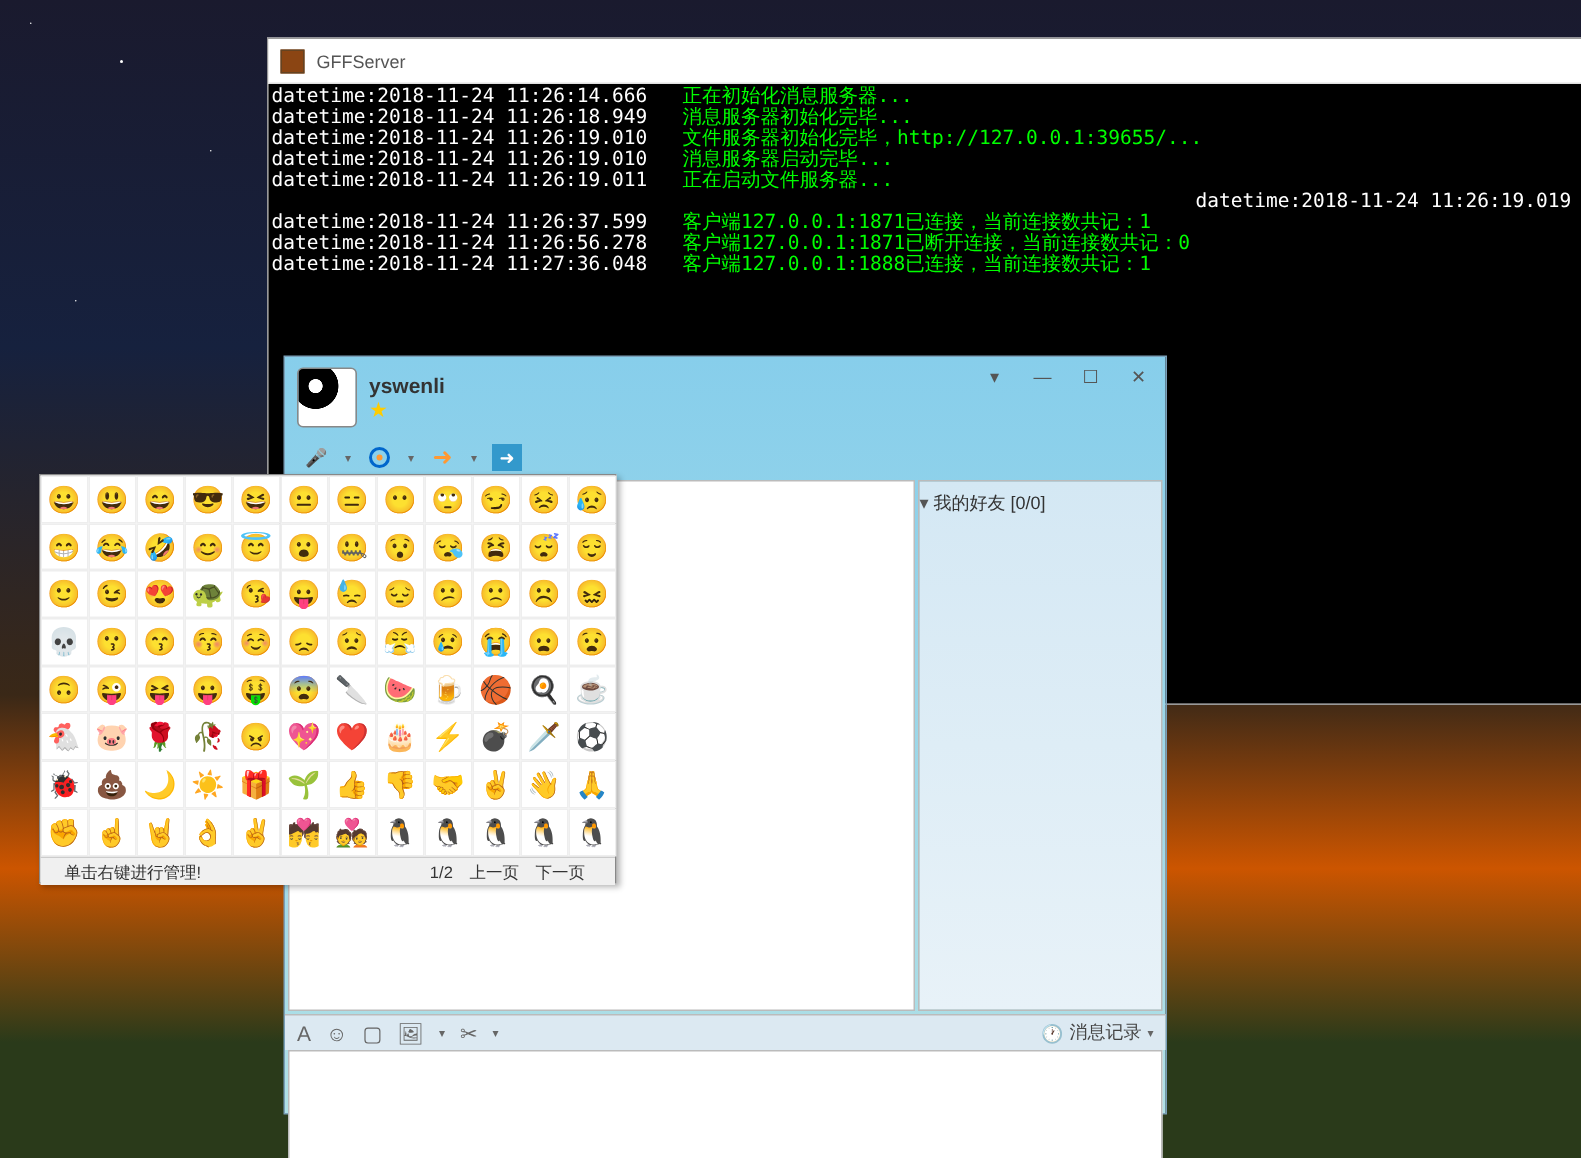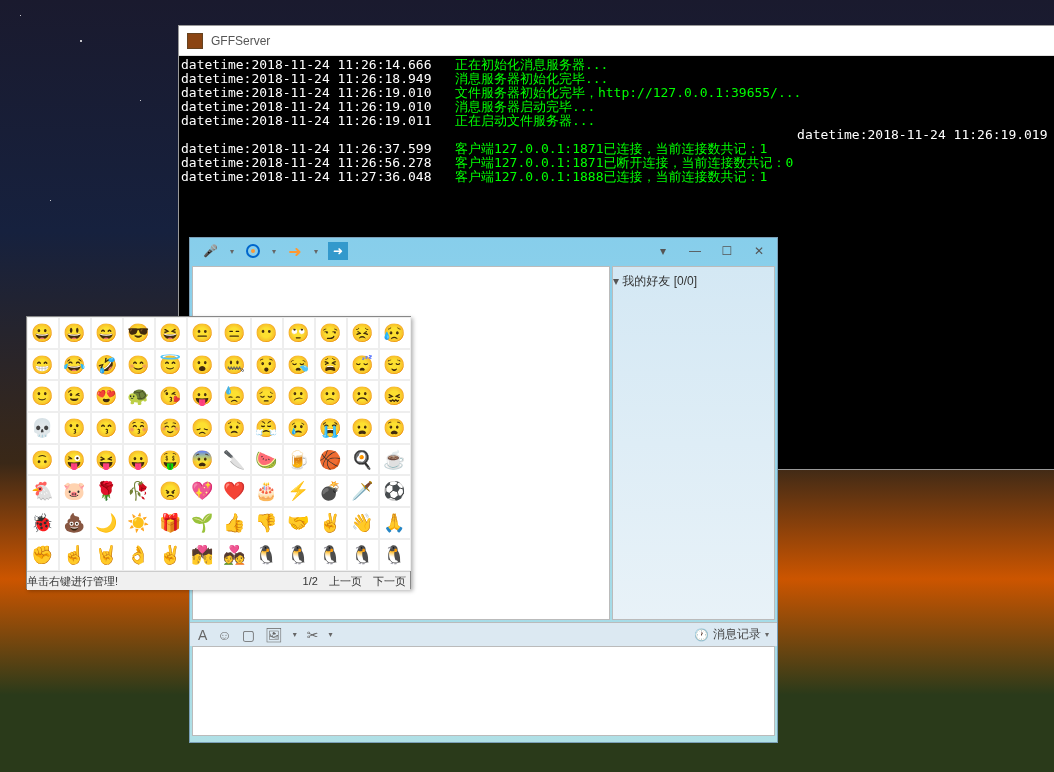--- a/index.html
+++ b/index.html
@@ -103,21 +103,21 @@
 .emoji-tab2 { flex: 1; }
 .emoji-grid { display: grid; grid-template-columns: repeat(auto-fill, 32px); }
 .emoji-tab1 .emoji-grid { grid-template-columns: repeat(5, 32px); }
 .emoji-tab2 .emoji-grid { grid-template-columns: repeat(7, 32px); }
 .emoji-cell {
   width: 32px; height: 31.7px; border: 1px solid #eee; display: flex; align-items: center; justify-content: center;
   font-size: 18px; cursor: pointer;
 }
 .emoji-footer {
   height: 19px; background: #f0f0f0; border-top: 1px solid #ccc;
-  display: flex; align-items: center; padding: 0 0; font-size: 11px; color: #333;
+  display: flex; align-items: center; padding: 0 16px; font-size: 11px; color: #333;
 }
 .emoji-footer .spacer { flex: 1; }
 .emoji-page-nav span { margin: 0 4px; cursor: pointer; }
 </style>
 </head>
 <body>
 
 <div class="star" style="left:20px;top:15px;width:1px;height:1px"></div>
 <div class="star" style="left:80px;top:40px;width:2px;height:2px"></div>
 <div class="star" style="left:140px;top:100px;width:1px;height:1px"></div>
@@ -145,20 +145,27 @@
       <div class="log-line"><span class="dt">datetime:2018-11-24 11:27:36.048</span><span>   客户端127.0.0.1:1888已连接，当前连接数共记：1</span></div>
     </div>
 </div>
 
 <div class="chat-window">
   <div class="chat-ctrls">
     <div class="chat-ctrl-btn">▾</div>
     <div class="chat-ctrl-btn">—</div>
     <div class="chat-ctrl-btn">☐</div>
     <div class="chat-ctrl-btn">✕</div>
+  </div>
+  <div class="chat-header">
+    <div class="avatar"></div>
+    <div class="user-meta">
+      <div class="username">yswenli</div>
+      <div class="star-icon">★</div>
+    </div>
   </div>
   <div class="chat-toolbar">
     <span class="tb-icon">🎤</span>
     <span class="tri-down">▾</span>
     <span class="tb-icon">
         <span class="tb-circ"></span>
       </span>
     <span class="tri-down">▾</span>
     <span class="tb-icon tb-arrow">➜</span>
     <span class="tri-down">▾</span>

